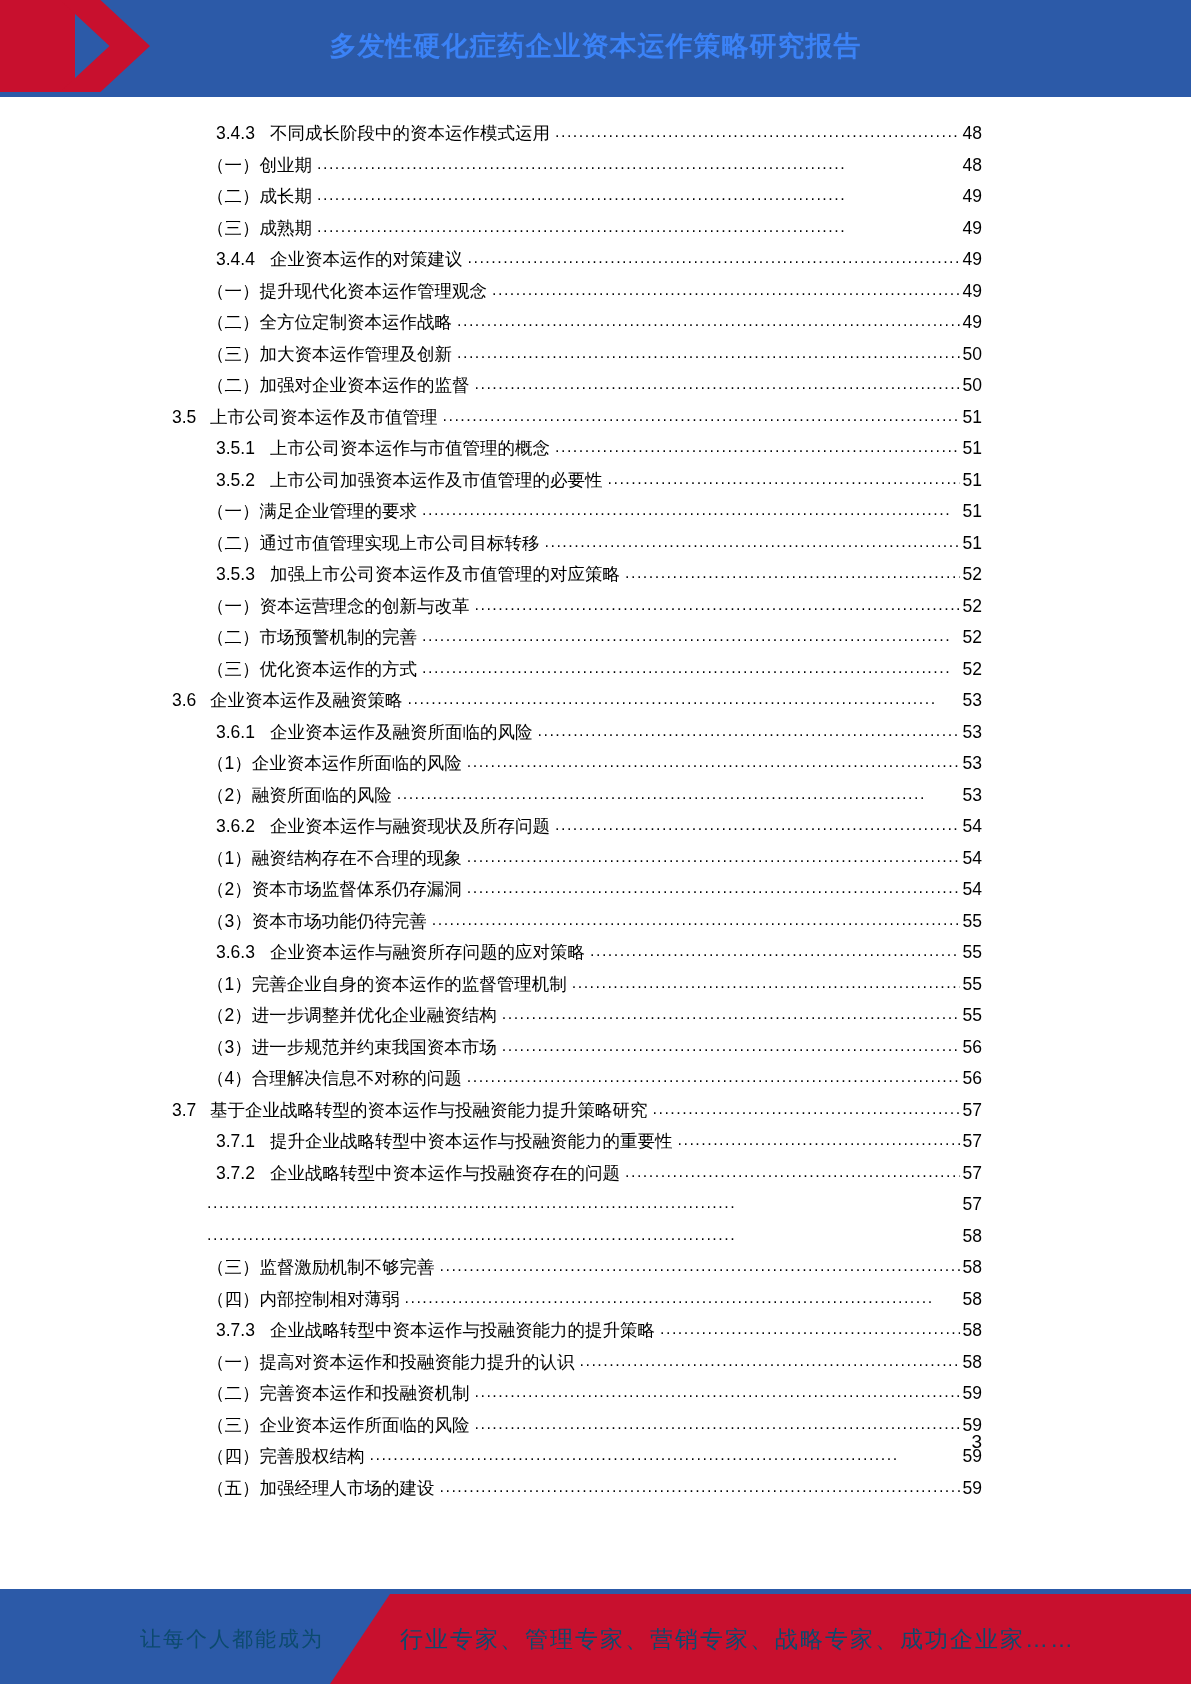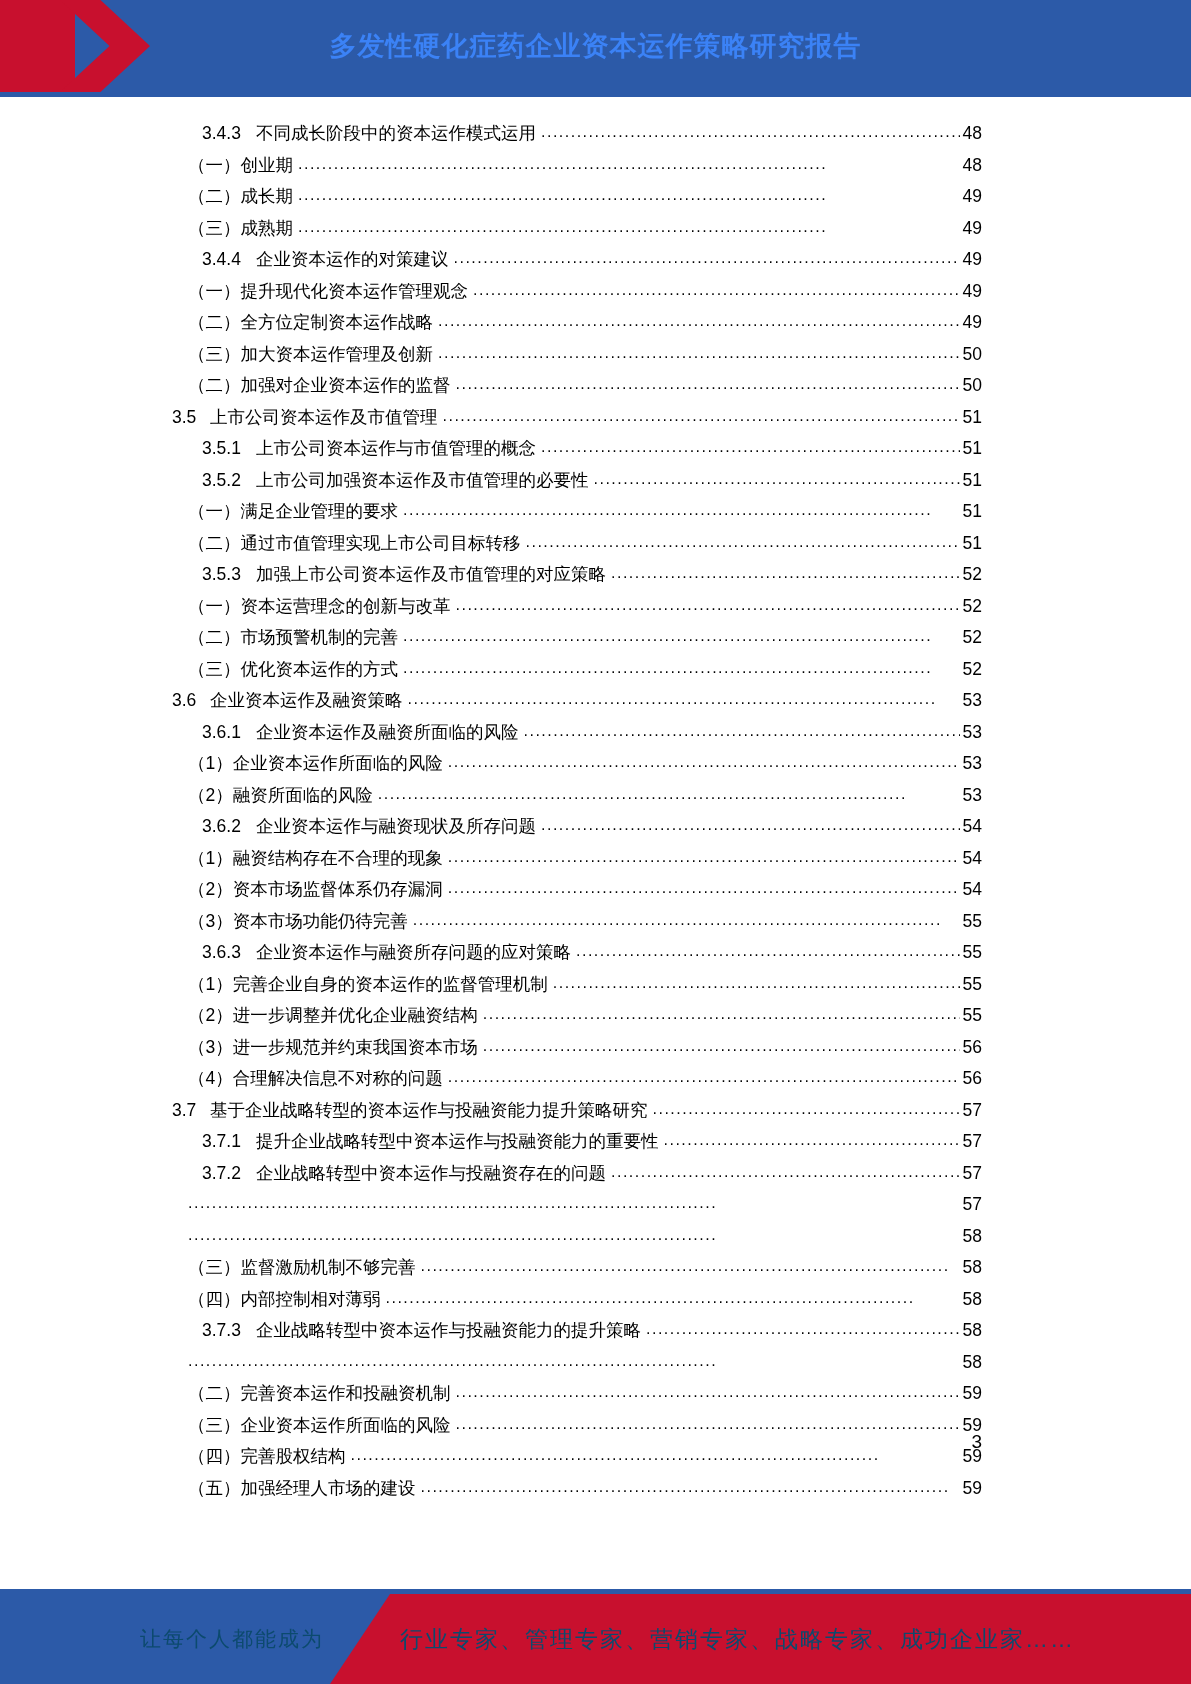--- a/index.html
+++ b/index.html
@@ -97,22 +97,22 @@
     color: #000;
     transform: translateY(-2px);
   }
   .toc-page {
     flex: 0 0 auto;
     padding-left: 3px;
   }
 
   
   .lvl-0 { margin-left: 0px; }
-  .lvl-1 { margin-left: 30px; }
-  .lvl-2 { margin-left: 16px; }
+  .lvl-1 { margin-left: 44px; }
+  .lvl-2 { margin-left: 35px; }
 
   .lvl-0 .toc-num { width: 38px; }
   .lvl-1 .toc-num { width: 54px; }
   .lvl-2 .toc-num { width: 0px; }
 
   
   .page-number {
     position: absolute;
     left: 0;
     top: 1431px;
@@ -410,20 +410,21 @@
       <span class="toc-page">58</span>
     </div>
     <div class="toc-row lvl-1">
       <span class="toc-num">3.7.3</span>
       <span class="toc-label">企业战略转型中资本运作与投融资能力的提升策略</span>
       <span class="toc-dots">.........................................................................................</span>
       <span class="toc-page">58</span>
     </div>
     <div class="toc-row lvl-2">
       <span class="toc-num"></span>
+      <span class="toc-label">（一）提高对资本运作和投融资能力提升的认识</span>
       <span class="toc-dots">.........................................................................................</span>
       <span class="toc-page">58</span>
     </div>
     <div class="toc-row lvl-2">
       <span class="toc-num"></span>
       <span class="toc-label">（二）完善资本运作和投融资机制</span>
       <span class="toc-dots">.........................................................................................</span>
       <span class="toc-page">59</span>
     </div>
     <div class="toc-row lvl-2">

